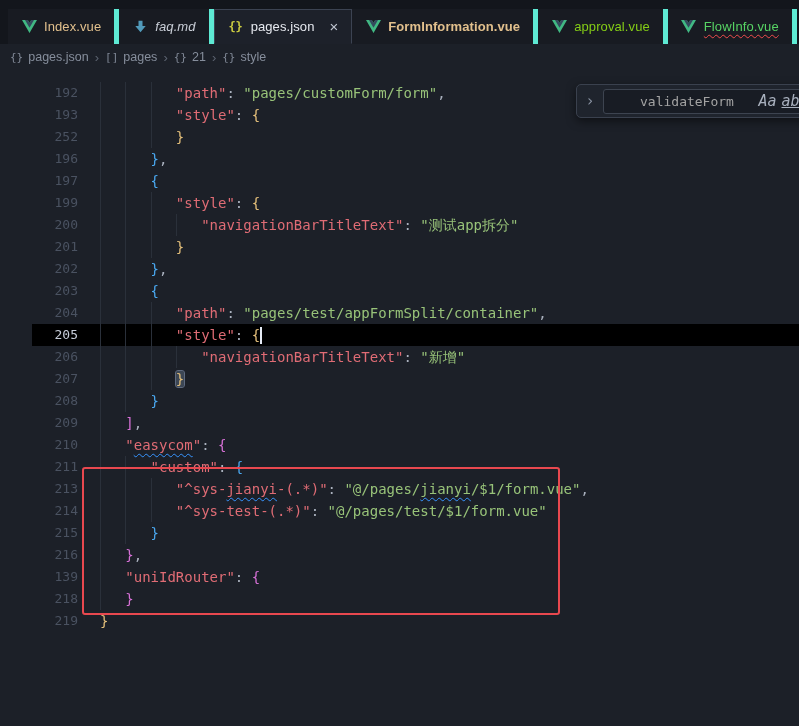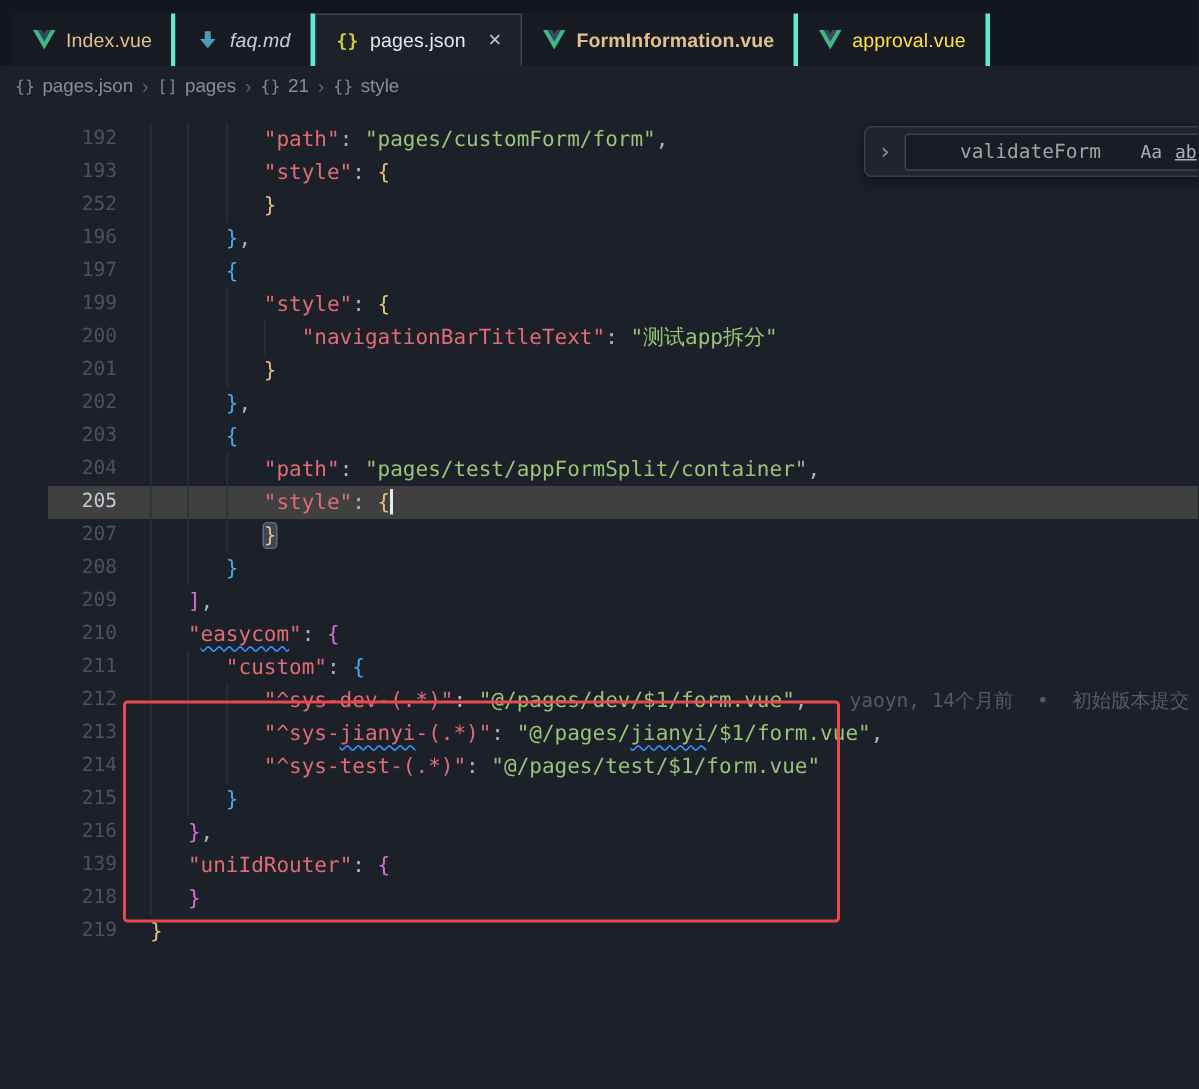--- a/index.html
+++ b/index.html
@@ -2,40 +2,40 @@
 <html><head>
 <meta charset="utf-8">
 <style>
   * { margin:0; padding:0; box-sizing:border-box; }
   html,body { width:799px; height:726px; overflow:hidden; background:#1c2028; position:relative;
               font-family:"Liberation Sans", sans-serif; }
 
   
   .tabbar { height:44px; background:#13161c; display:flex; align-items:flex-end; padding-left:8px; overflow:hidden; white-space:nowrap; }
   .tab { display:inline-flex; align-items:center; gap:7px; height:35px; padding:0 13px; background:#181b22;
-         border-right:3px solid #5eead4; font-size:13px; cursor:pointer; flex:0 0 auto; }
+         border-right:5px solid #5eead4; font-size:13px; cursor:pointer; flex:0 0 auto; }
   .tab.active { background:#1d212a; border:1px solid #3c4352; border-bottom:1px solid #1d212a; }
   .tabicon { width:16px; display:flex; justify-content:center; align-items:center; }
   .tabicon.json { color:#cbcb41; font-family:"DejaVu Sans Mono", monospace; font-size:12px; font-weight:bold; }
   .tablabel { letter-spacing:.1px; }
   .tabclose { margin-left:8px; color:#c0c6d1; font-size:15px; line-height:1; cursor:pointer; }
   .sq-err { text-decoration:underline wavy #f14c4c; text-decoration-thickness:1px; text-underline-offset:3px; }
 
   
   .breadcrumbs { height:26px; background:#1c2028; display:flex; align-items:center; padding-left:10px; font-size:12.5px; color:#868e9c; }
   .crumb { display:inline-flex; align-items:center; gap:5px; cursor:pointer; }
   .crumb .cicon { font-family:"DejaVu Sans Mono", monospace; font-size:11px; color:#7f8795; }
   .crumbsep { margin:0 6px; color:#5c6370; font-size:13px; }
 
   
   .editor { position:relative; height:656px; background:#1c2028; overflow:hidden;
             font-family:"DejaVu Sans Mono", monospace; font-size:14px; }
   .codearea { padding-top:12px;padding-left:32px; }
   .line { display:flex; height:22px; line-height:22px; }
-  .line.current { background:#404040; }
+  .line.current { background:#000000; }
   .num { flex:0 0 46px; text-align:right; color:#4a5261; font-size:13px; user-select:none; cursor:pointer; }
   .line.current .num { color:#c6ccd8; }
   .code { white-space:pre; padding-left:22px; }
   .ig { display:inline-block; width:3ch; height:22px; border-left:1px solid #2a303a; vertical-align:top; }
 
   .c-k { color:#e06c75; }
   .c-s { color:#98c379; }
   .c-p { color:#abb2bf; }
   .c-g { color:#e5c07b; }
   .c-o { color:#d670d6; }
@@ -56,22 +56,22 @@
   
   .find { position:absolute; left:576px; top:14px; width:360px; height:34px; z-index:7;
           display:flex; align-items:center; gap:6px; padding:0 6px;
           background:#1f242d; border:1px solid #3a414e; border-radius:5px; box-shadow:0 3px 10px rgba(0,0,0,.5); }
   .find-chevron { width:14px; color:#8a93a3; font-size:15px; text-align:center; cursor:pointer; }
   .find-box { display:flex; align-items:center; height:25px; background:#181c24; border:1px solid #3d4450;
               border-radius:3px; padding:0 3px 0 8px; flex:0 0 212px; }
   .find-input { background:transparent; border:none; outline:none; color:#a3a3a3; width:116px;
                 font-family:"DejaVu Sans Mono", monospace; font-size:13px;margin-left:28px; }
   .find-opt { width:23px; height:20px; display:flex; align-items:center; justify-content:center;
-              color:#a8b0bd; font-size:12px; border-radius:3px; cursor:pointer;
-              font-family:"DejaVu Sans Mono", monospace; }
+              color:#a8b0bd; font-size:15px; border-radius:3px; cursor:pointer;
+              font-family:"DejaVu Sans Mono", monospace;font-style:italic; }
   .find-opt.uw { text-decoration:underline; }
 </style>
 </head>
 <body>
 
 <div class="tabbar" id="tabs">
     <div class="tab">
       <span class="tabicon">
         <svg width="15" height="13" viewBox="0 0 15 13">
           <path d="M9.2 0 7.5 2.9 5.8 0H0l7.5 13L15 0z" fill="#41b883"></path>
@@ -102,21 +102,30 @@
       </span>
       <span class="tablabel" style="color: rgb(226, 192, 141); font-weight: bold;">FormInformation.vue</span>
     </div>
     <div class="tab">
       <span class="tabicon">
         <svg width="15" height="13" viewBox="0 0 15 13">
           <path d="M9.2 0 7.5 2.9 5.8 0H0l7.5 13L15 0z" fill="#41b883"></path>
           <path d="M9.2 0 7.5 2.9 5.8 0H3l4.5 7.8L12 0z" fill="#35495e"></path>
         </svg>
       </span>
-      <span class="tablabel" style="color: #fde047;">approval.vue</span>
+      <span class="tablabel" style="color: #84cc16;">approval.vue</span>
+    </div>
+    <div class="tab">
+      <span class="tabicon">
+        <svg width="15" height="13" viewBox="0 0 15 13">
+          <path d="M9.2 0 7.5 2.9 5.8 0H0l7.5 13L15 0z" fill="#41b883"></path>
+          <path d="M9.2 0 7.5 2.9 5.8 0H3l4.5 7.8L12 0z" fill="#35495e"></path>
+        </svg>
+      </span>
+      <span class="tablabel sq-err" style="color: rgb(87, 211, 100);">FlowInfo.vue</span>
     </div>
   </div>
 
 <div class="breadcrumbs" id="crumbs">
     <span class="crumb">
       <span class="cicon">{}</span>
       <span>pages.json</span>
     </span>
     <span class="crumbsep">›</span>
     <span class="crumb">
@@ -179,42 +188,42 @@
       </div>
       <div class="line">
         <div class="num">204</div>
         <div class="code"><span class="ig"></span><span class="ig"></span><span class="ig"></span><span class="c-k">"path"</span><span class="c-p">: </span><span class="c-s">"pages/test/appFormSplit/container"</span><span class="c-p">,</span></div>
       </div>
       <div class="line current">
         <div class="num">205</div>
         <div class="code"><span class="ig"></span><span class="ig"></span><span class="ig"></span><span class="c-k">"style"</span><span class="c-p">: </span><span class="c-g">{</span><span class="caret"></span></div>
       </div>
       <div class="line">
+        <div class="num">206</div>
+        <div class="code"><span class="ig"></span><span class="ig"></span><span class="ig"></span><span class="ig"></span><span class="c-k">"navigationBarTitleText"</span><span class="c-p">: </span><span class="c-s">"新增"</span></div>
+      </div>
+      <div class="line">
         <div class="num">207</div>
         <div class="code"><span class="ig"></span><span class="ig"></span><span class="ig"></span><span class="c-g m">}</span></div>
       </div>
       <div class="line">
         <div class="num">208</div>
         <div class="code"><span class="ig"></span><span class="ig"></span><span class="c-b">}</span></div>
       </div>
       <div class="line">
         <div class="num">209</div>
         <div class="code"><span class="ig"></span><span class="c-o">]</span><span class="c-p">,</span></div>
       </div>
       <div class="line">
         <div class="num">210</div>
         <div class="code"><span class="ig"></span><span class="c-k">"</span><span class="c-k sq">easycom</span><span class="c-k">"</span><span class="c-p">: </span><span class="c-o">{</span></div>
       </div>
       <div class="line">
         <div class="num">211</div>
         <div class="code"><span class="ig"></span><span class="ig"></span><span class="c-k">"custom"</span><span class="c-p">: </span><span class="c-b">{</span></div>
-      </div>
-      <div class="line">
-        <div class="num">212</div>
-        <div class="code"><span class="ig"></span><span class="ig"></span><span class="ig"></span><span class="c-k">"^sys-dev-(.*)"</span><span class="c-p">: </span><span class="c-s">"@/pages/dev/$1/form.vue"</span><span class="c-p">,</span><span class="blame">yaoyn, 14个月前  •  初始版本提交</span></div>
       </div>
       <div class="line">
         <div class="num">213</div>
         <div class="code"><span class="ig"></span><span class="ig"></span><span class="ig"></span><span class="c-k">"^sys-</span><span class="c-k sq">jianyi</span><span class="c-k">-(.*)"</span><span class="c-p">: </span><span class="c-s">"@/pages/</span><span class="c-s sq">jianyi</span><span class="c-s">/$1/form.vue"</span><span class="c-p">,</span></div>
       </div>
       <div class="line">
         <div class="num">214</div>
         <div class="code"><span class="ig"></span><span class="ig"></span><span class="ig"></span><span class="c-k">"^sys-test-(.*)"</span><span class="c-p">: </span><span class="c-s">"@/pages/test/$1/form.vue"</span></div>
       </div>
       <div class="line">

